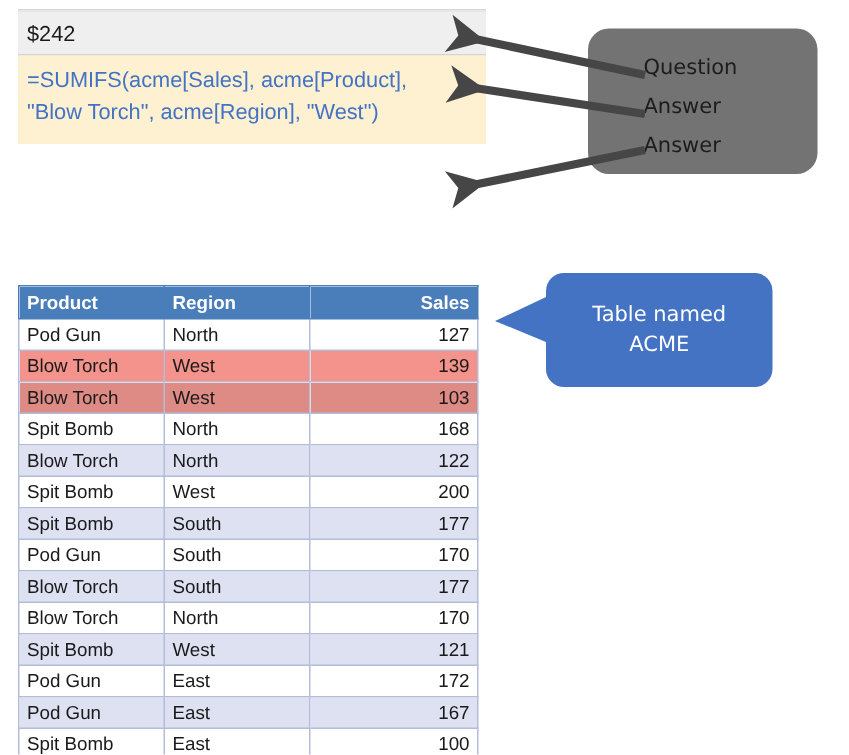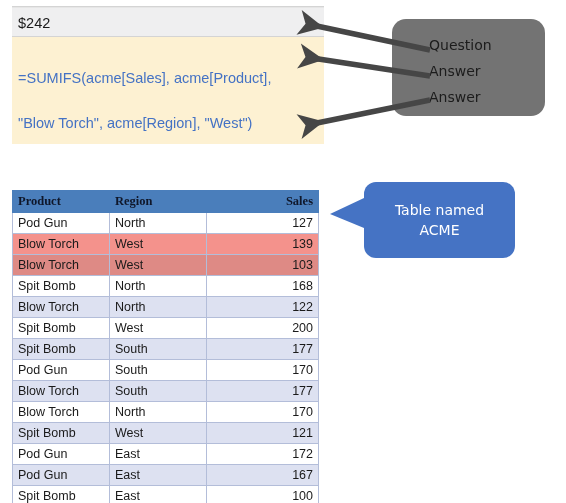--- a/index.html
+++ b/index.html
@@ -56,21 +56,20 @@
     font-size: 14.5px;
     color: #4472c4;
     padding: 7px 6px 10px 6px;
     box-sizing: border-box;
     line-height: 21px;
     width: 312px;
   }
   #formula-cell .fline {
     display: block;
     white-space: nowrap;
-    margin-top: 24px;
   }
 
   
   #data-table {
     position: absolute;
     left: 12px;
     top: 190px;
     width: 306px;
     border-collapse: collapse;
     font-size: 12.5px;
@@ -80,26 +79,25 @@
   #data-table th, #data-table td {
     height: 21px;
     padding: 0 5px;
     box-sizing: border-box;
     border: 1px solid #b3bdd9;
     white-space: nowrap;
     overflow: hidden;
   }
   #data-table thead th {
     background: #4a7ebb;
-    color: #0f172a;
+    color: #ffffff;
     font-weight: bold;
     text-align: left;
     border: 1px solid #4a7ebb;
     height: 22px;
-    font-family: Liberation Serif, serif;
   }
   #data-table thead th.num {
     text-align: right;
   }
   #data-table td.num {
     text-align: right;
   }
   .col-product { width: 97px; }
   .col-region  { width: 97px; }
   .col-sales   { width: 112px; }

